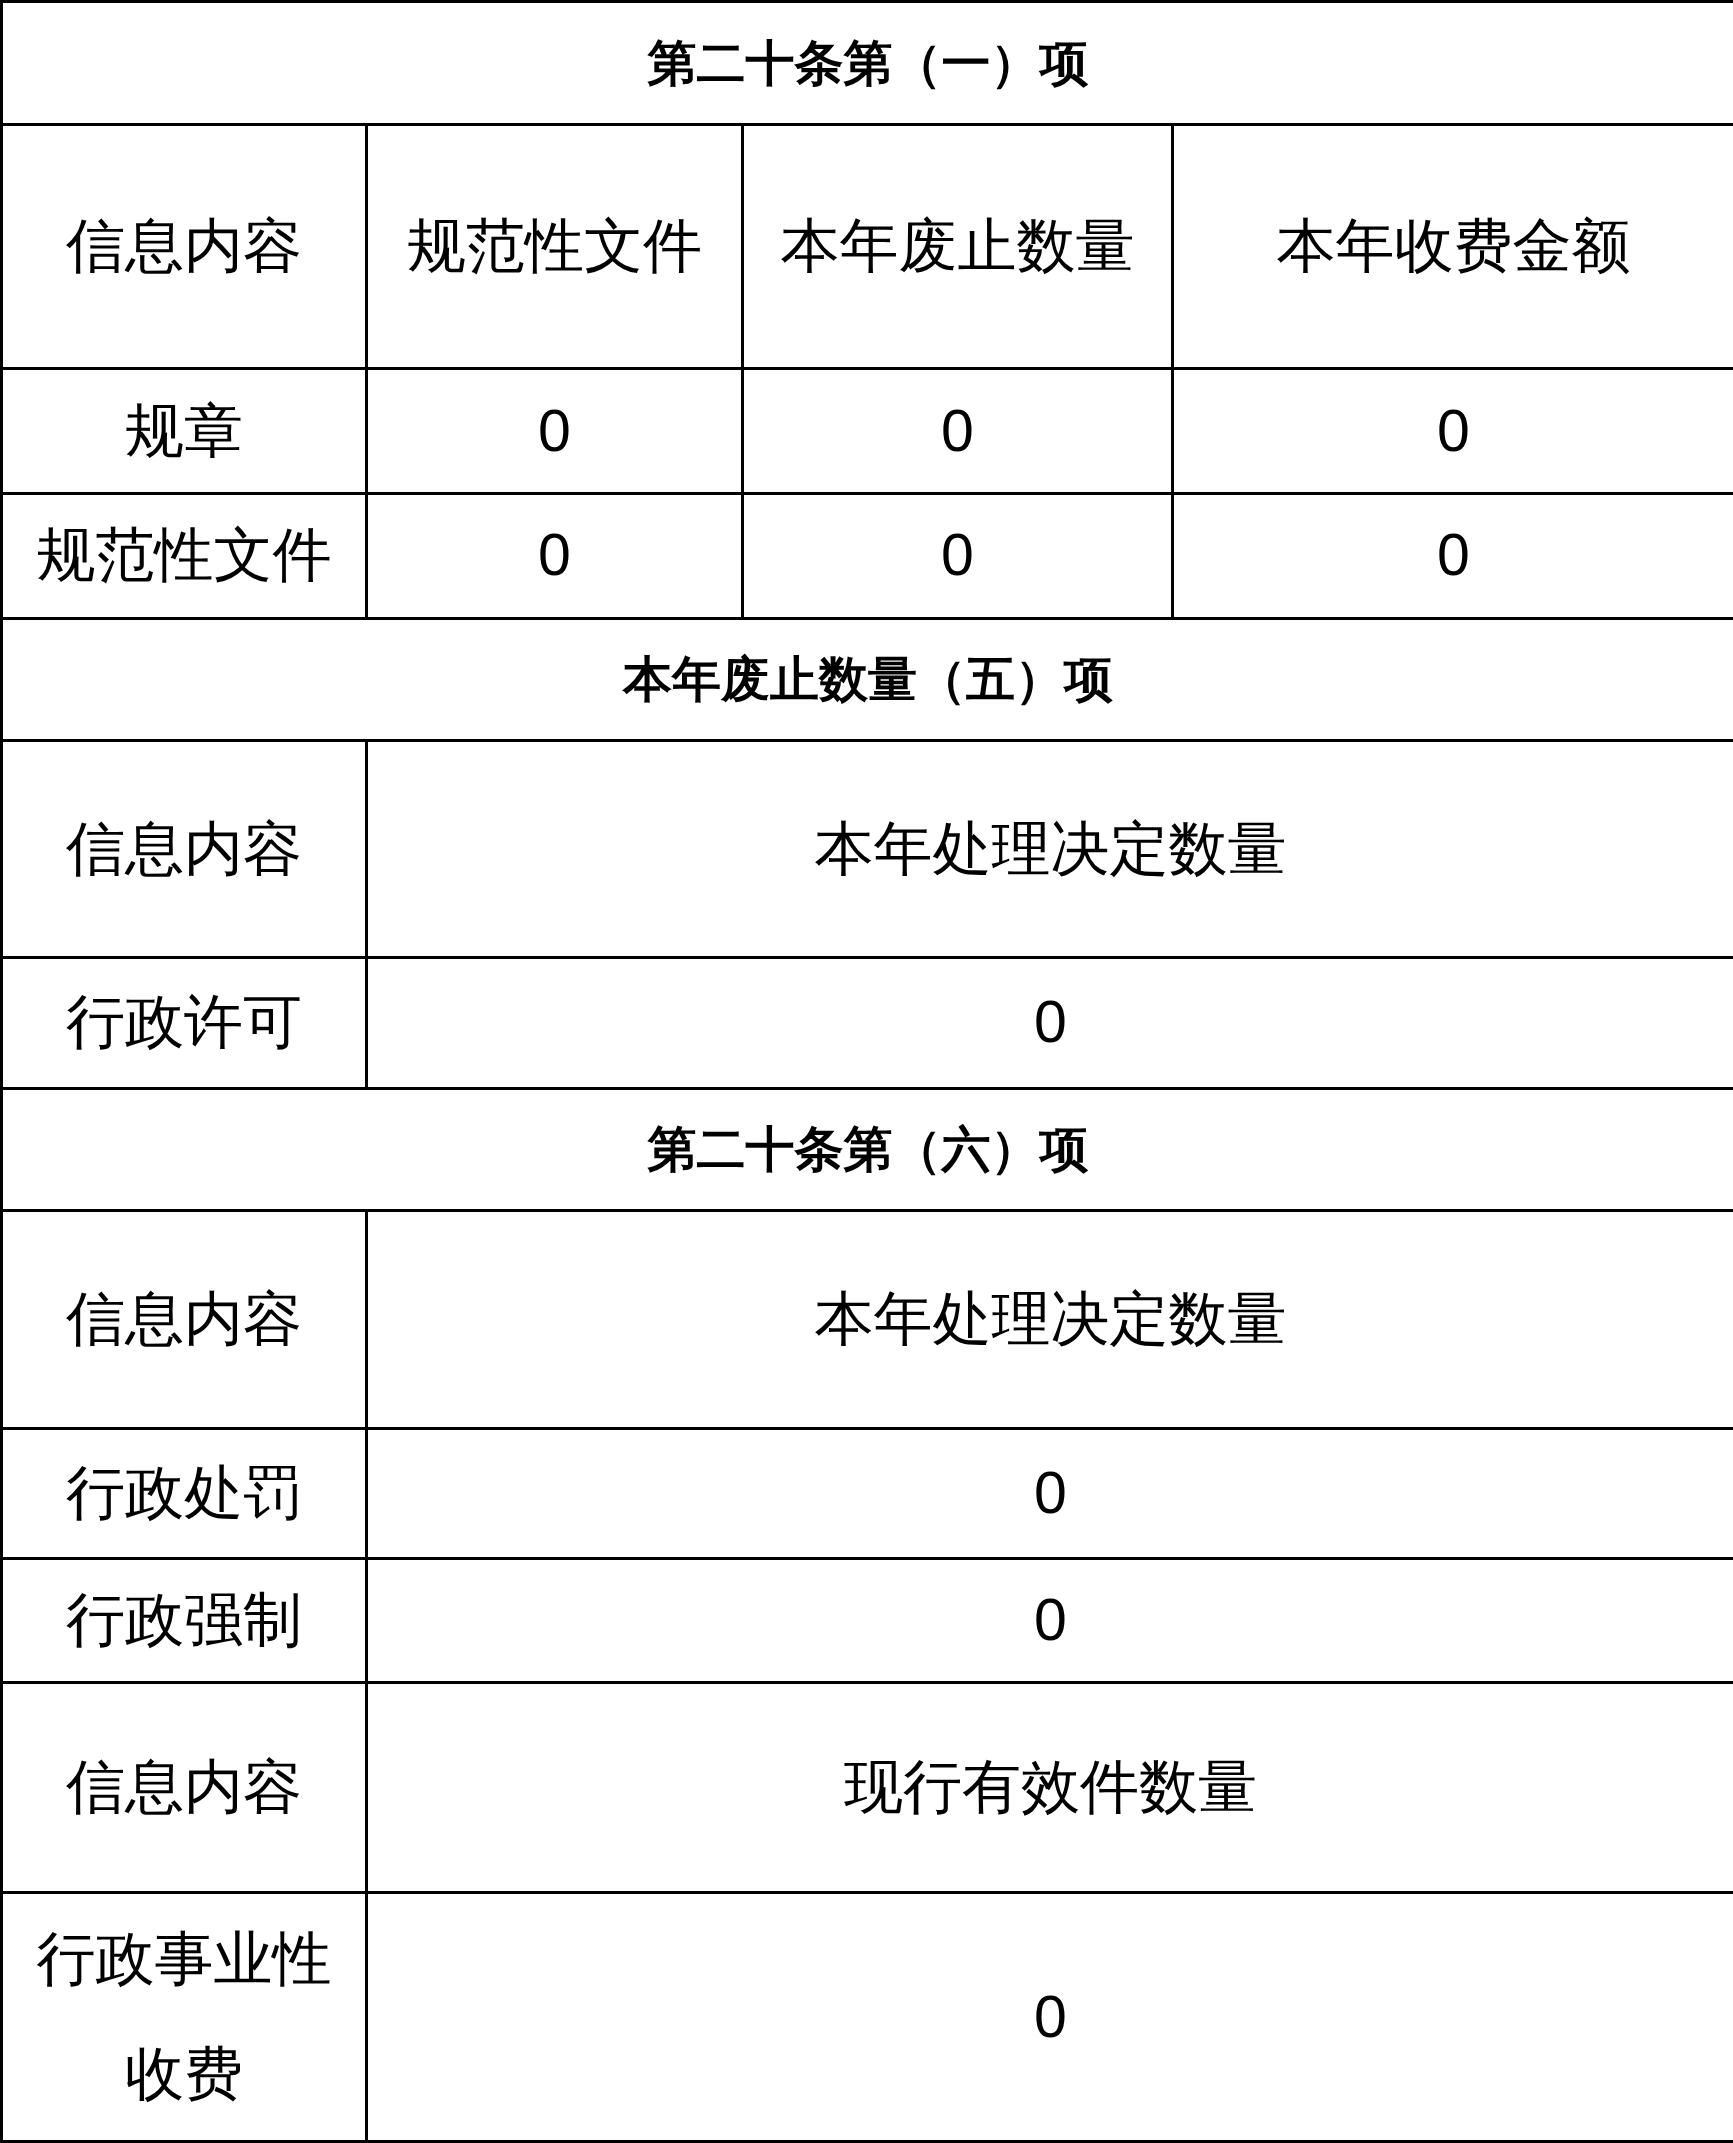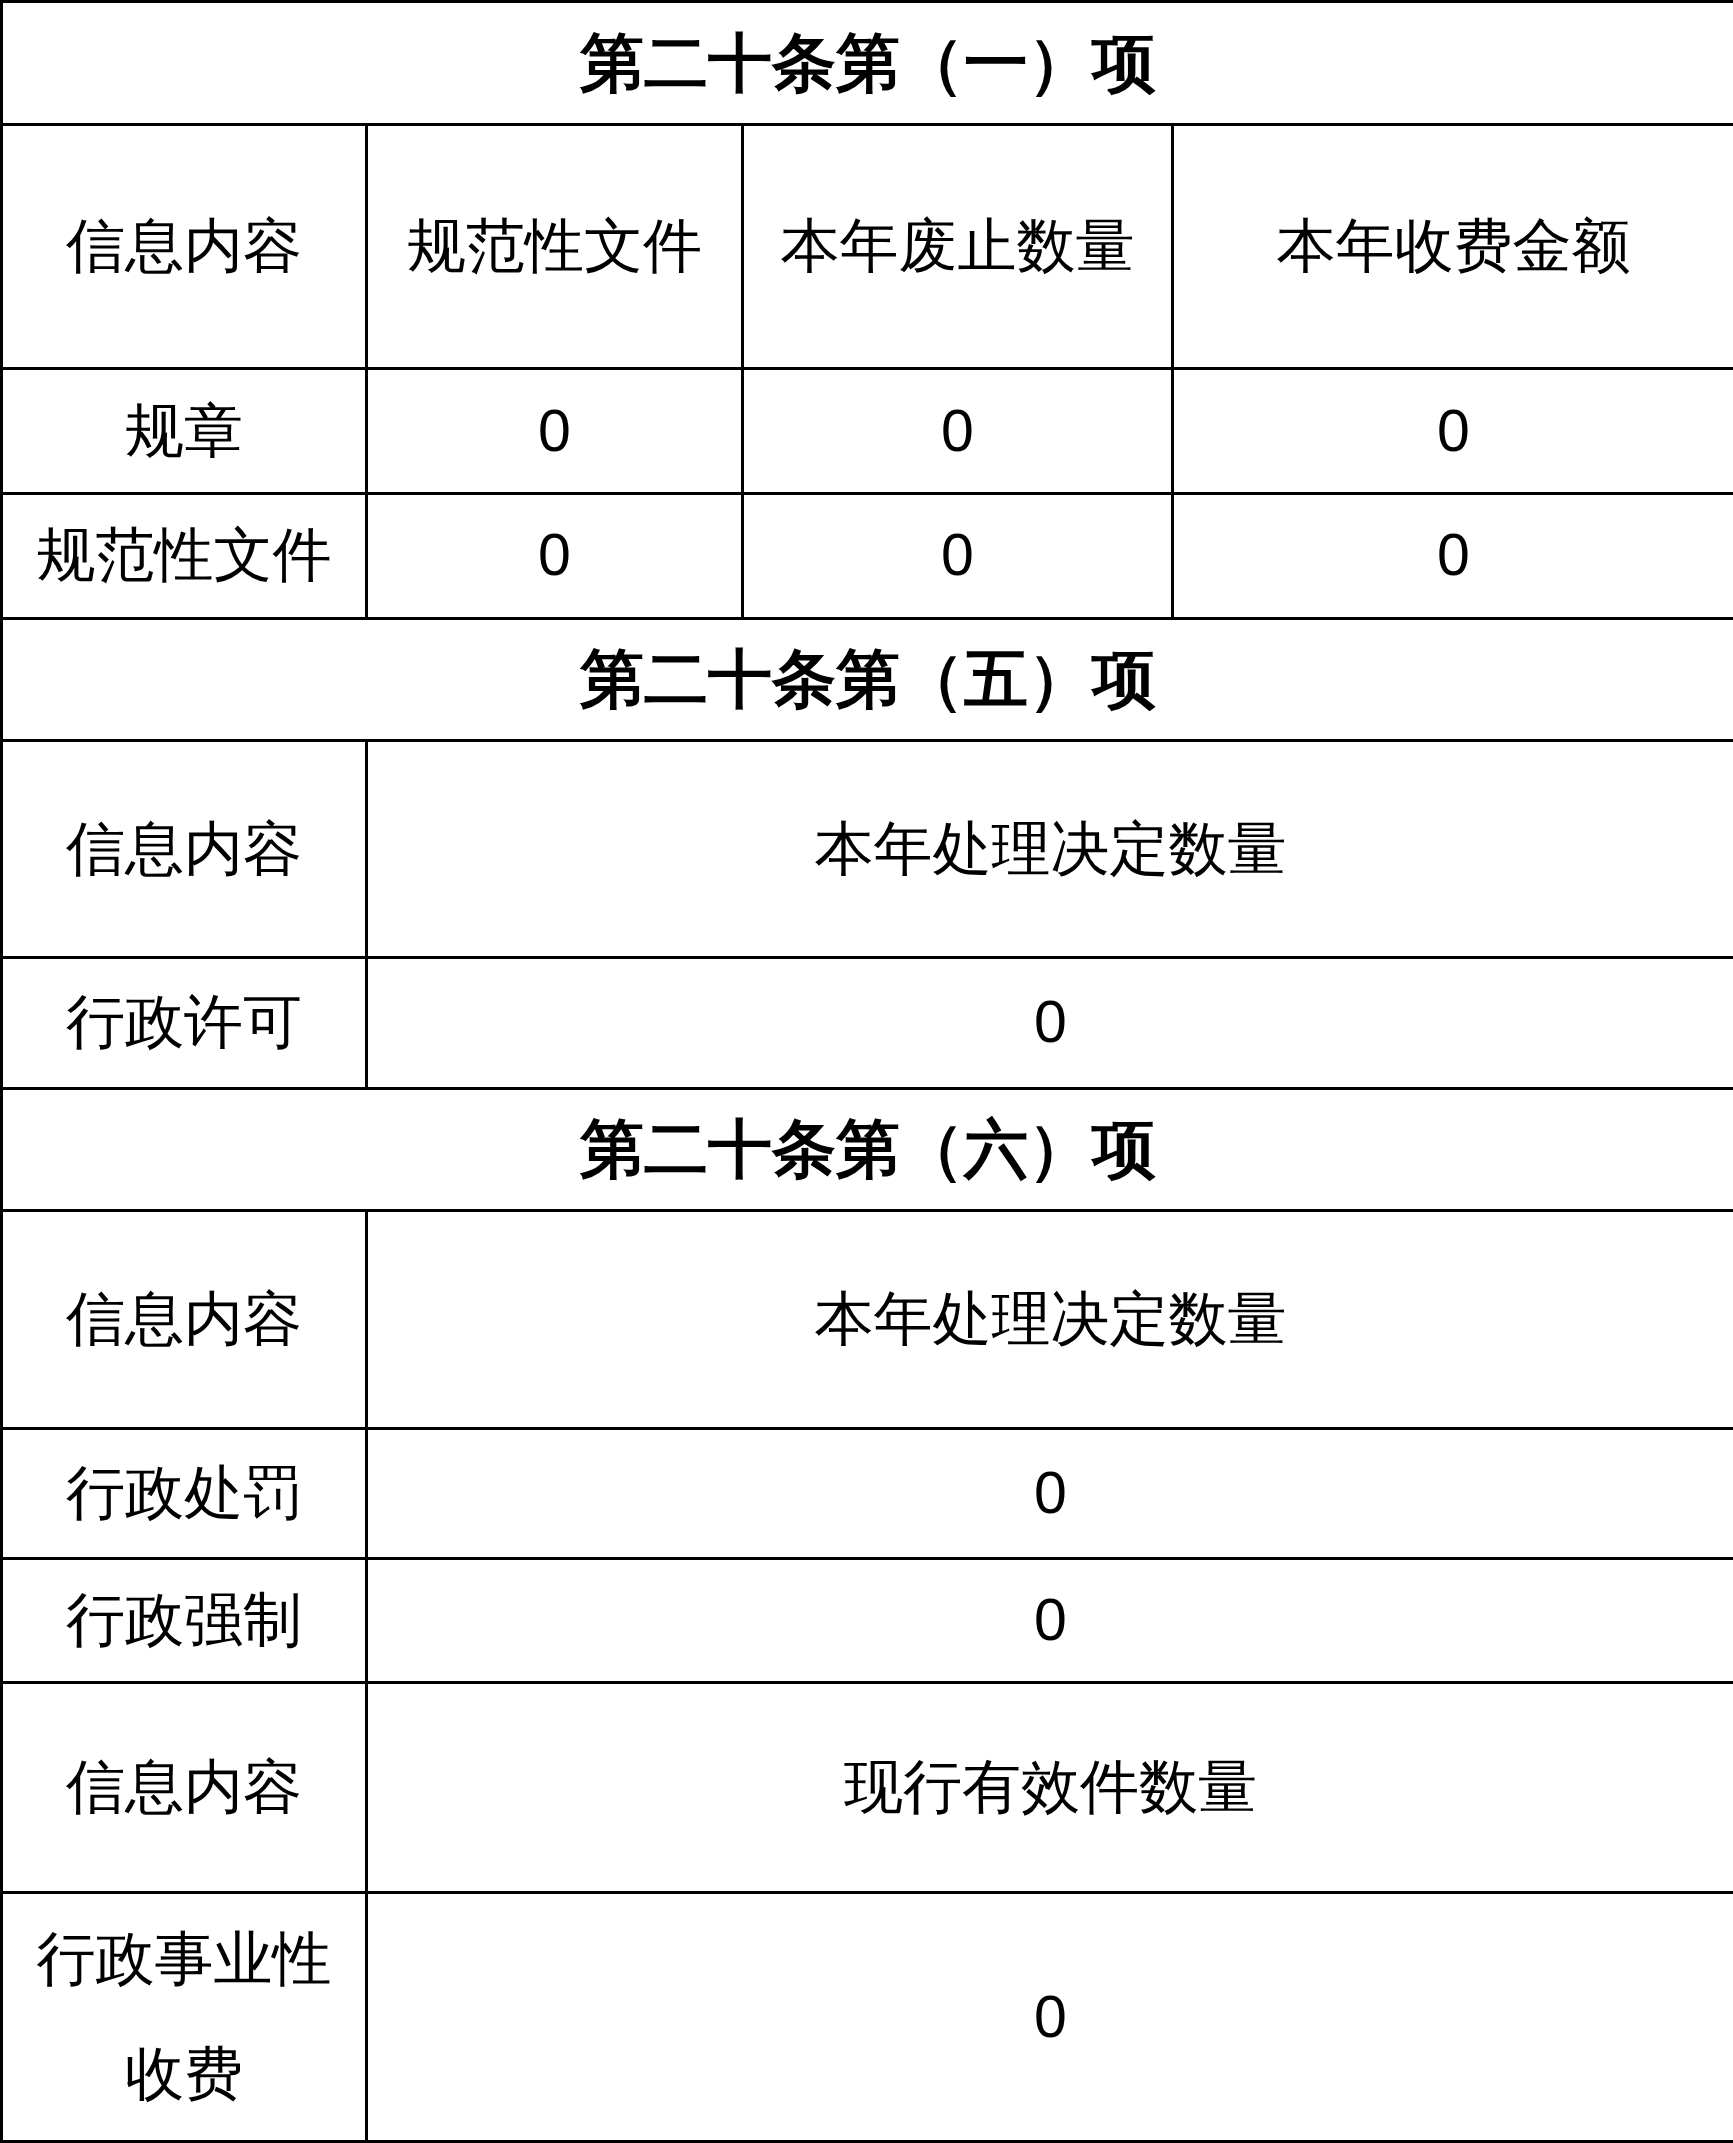--- a/index.html
+++ b/index.html
@@ -28,21 +28,21 @@
     text-align:center;
     vertical-align:middle;
     font-size:59px;
     line-height:1.95;
     padding:0 23px;
     word-break:break-all;
     overflow:hidden;
   }
   table.report td.title-cell{
     font-weight:bold;
-    font-size:64px;
+    font-size:49px;
     line-height:1.2;
     padding:0 8.7px;
     word-break:keep-all;
   }
 </style>
 </head>
 <body>
 
 <table class="report">
   <colgroup>
@@ -69,21 +69,21 @@
       <td>0</td>
     </tr>
     <tr style="height:117px">
       <td>规范性文件</td>
       <td>0</td>
       <td>0</td>
       <td>0</td>
     </tr>
 
     <tr style="height:116px">
-      <td colspan="4" class="title-cell">第二十条第（五）项</td>
+      <td colspan="4" class="title-cell">本年废止数量（五）项</td>
     </tr>
     <tr style="height:206px">
       <td>信息内容</td>
       <td colspan="3">本年处理决定数量</td>
     </tr>
     <tr style="height:124px">
       <td>行政许可</td>
       <td colspan="3">0</td>
     </tr>
 

